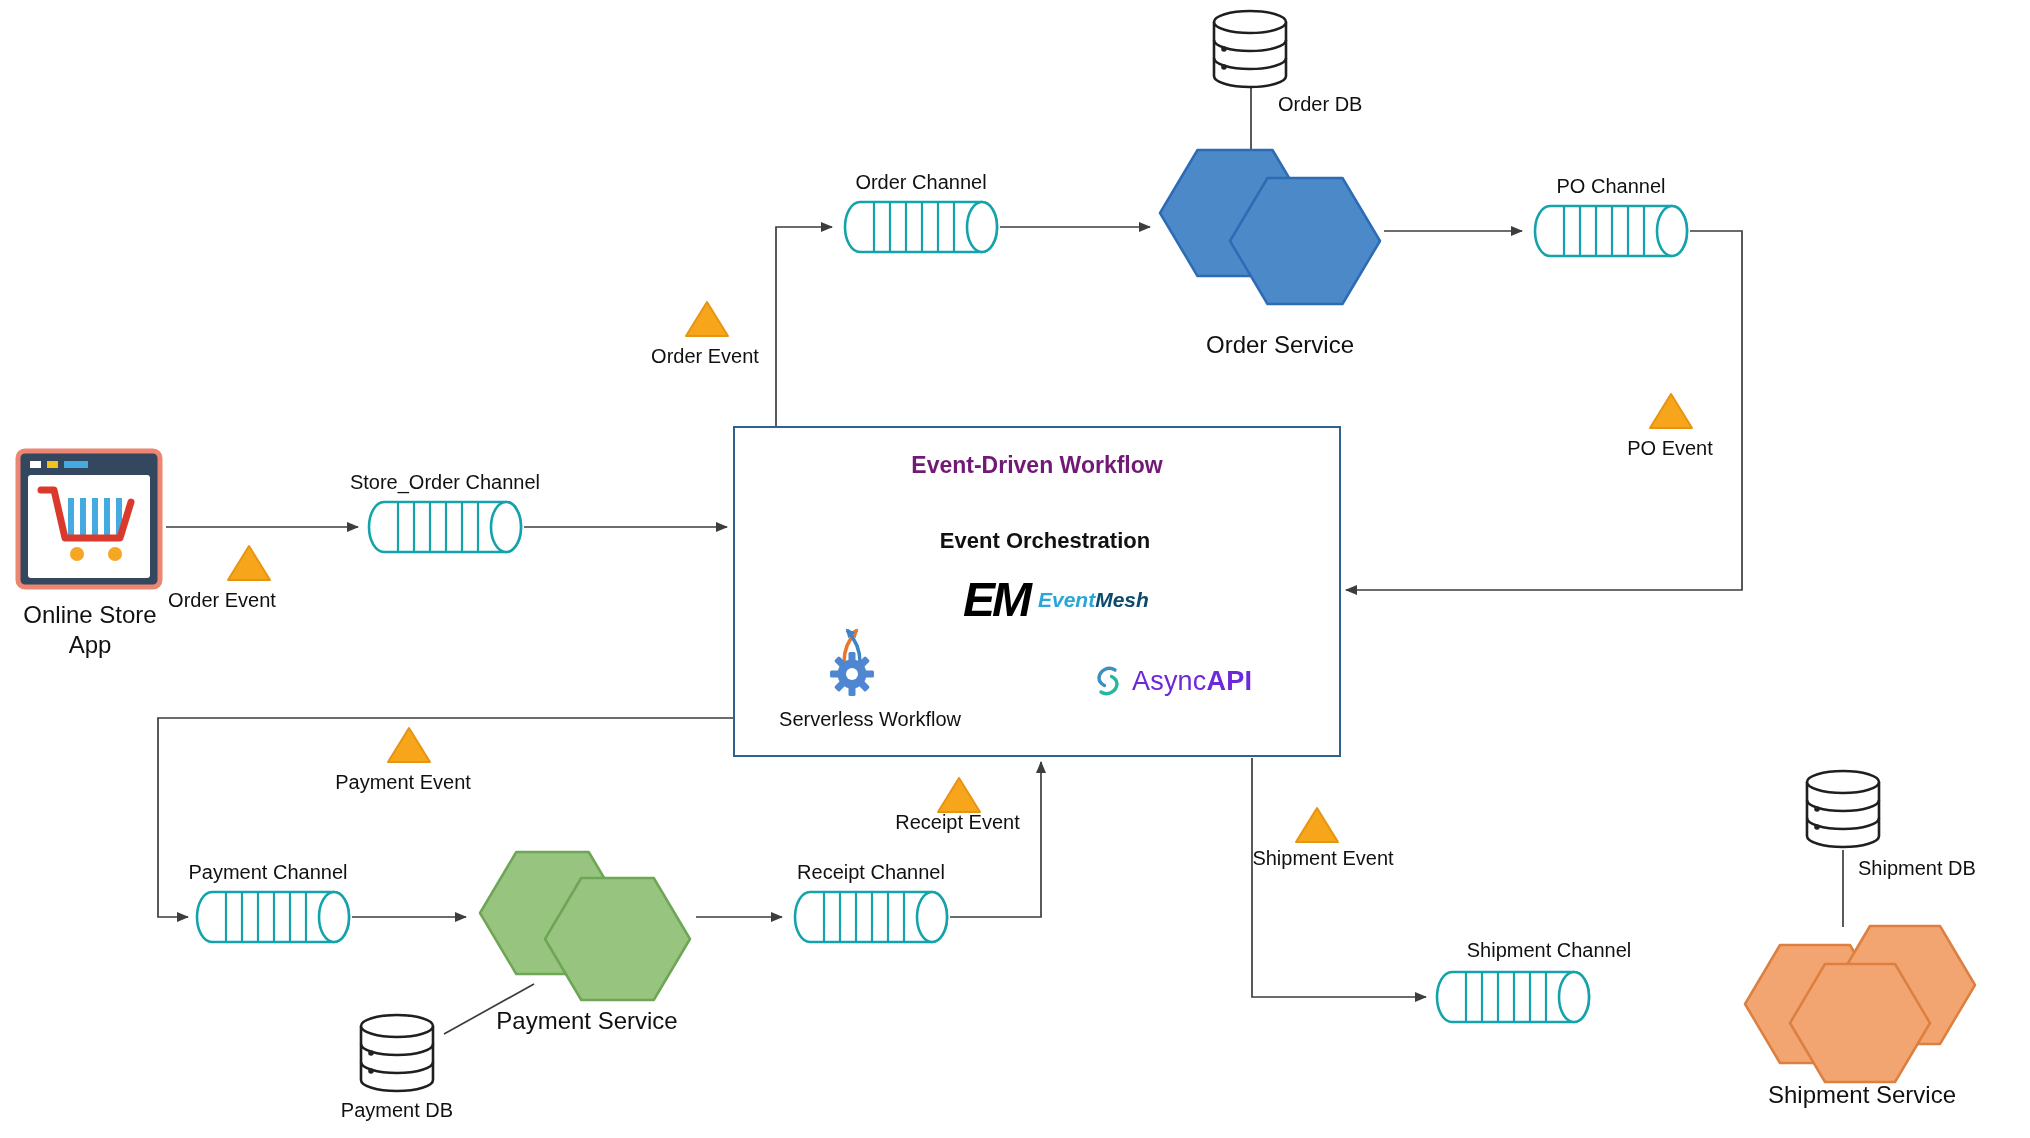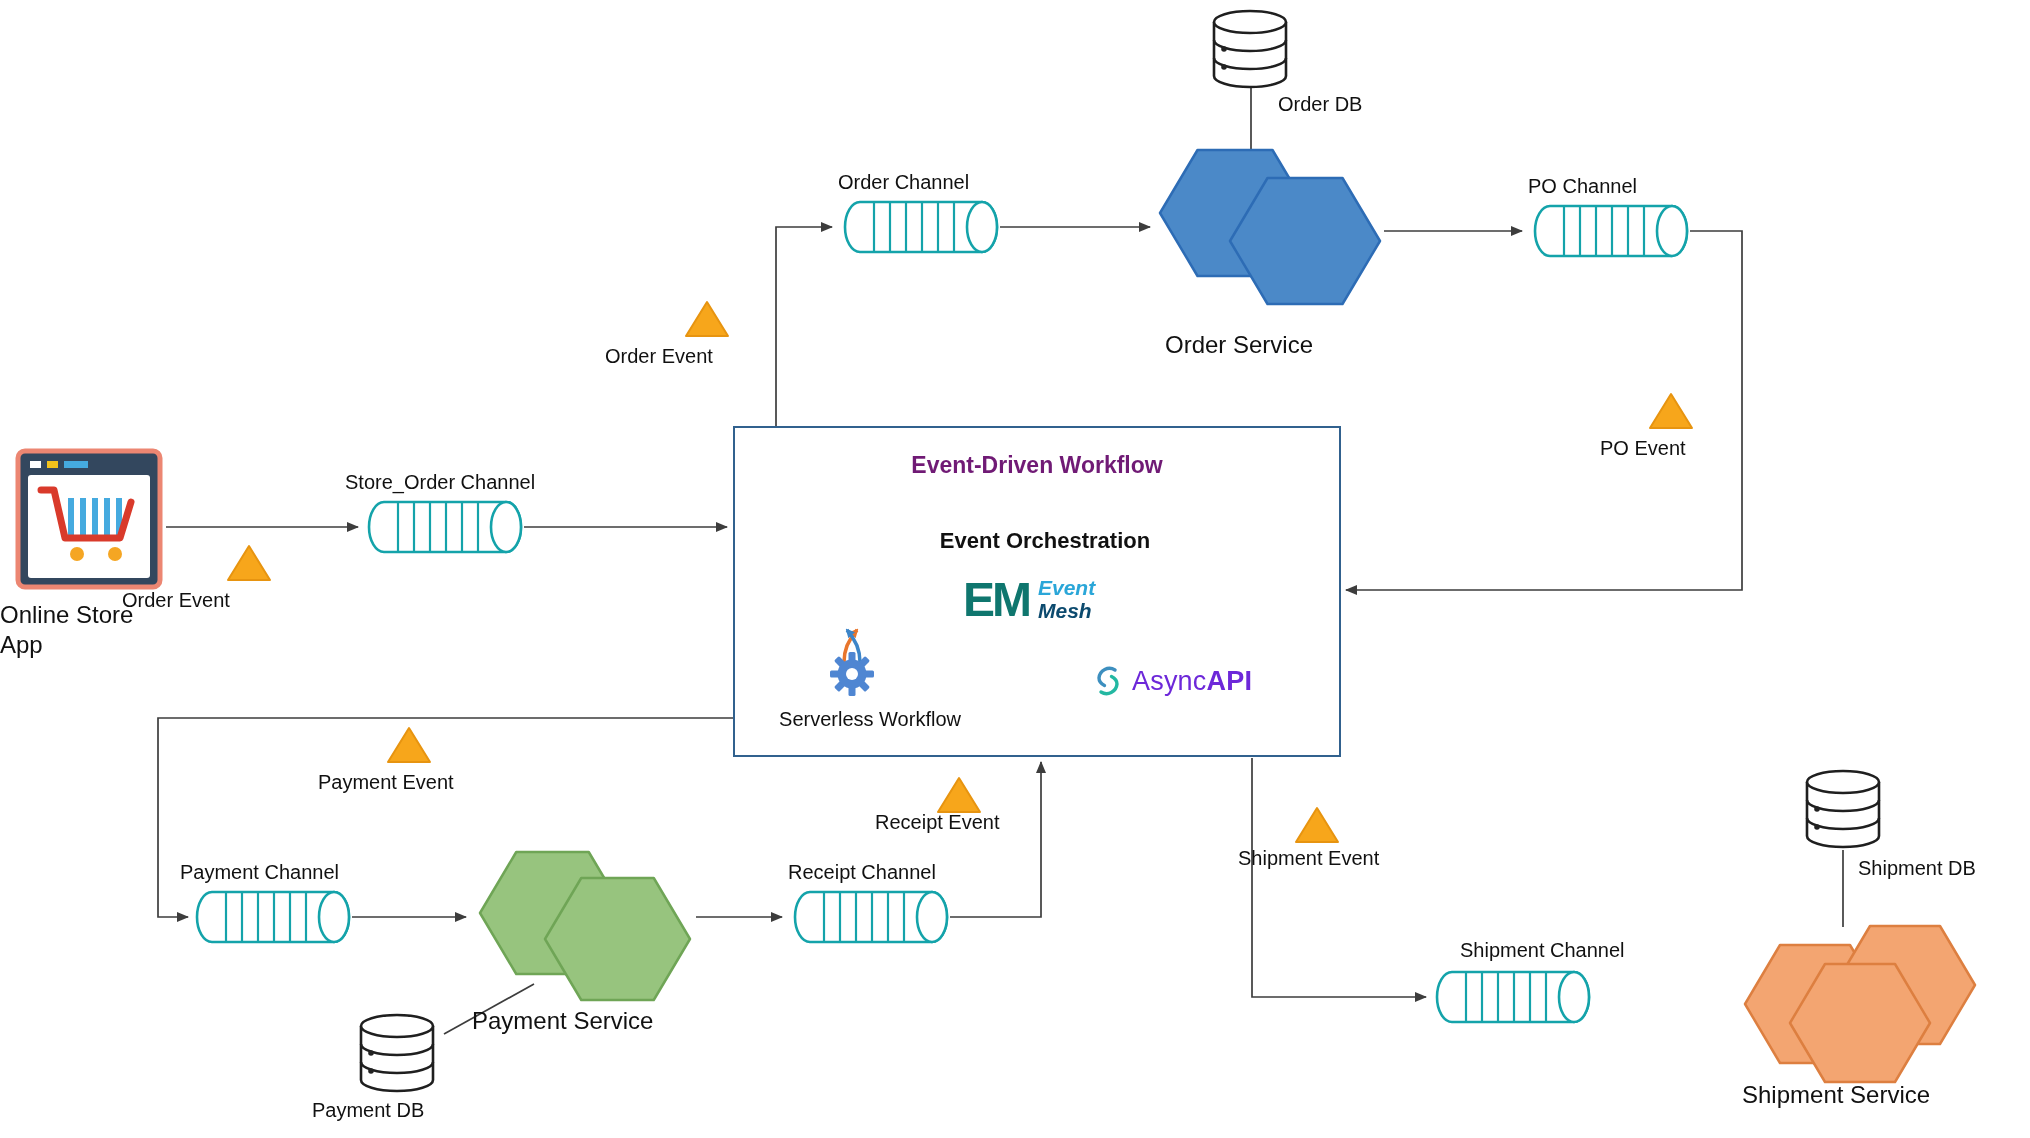--- a/index.html
+++ b/index.html
@@ -13,21 +13,21 @@
     overflow: hidden;
   }
   .abs { position: absolute; }
   #connectors { position: absolute; left: 0; top: 0; }
   .connector { stroke: var(--connector, #3d3d3d); stroke-width: 1.7; fill: none; }
 
   .lbl {
     position: absolute;
     font-size: 20px;
     color: var(--text, #111111);
-    text-align: left;
+    text-align: center;
     white-space: pre-line;
     line-height: 1.25;
   }
   .lbl-lg { font-size: 24px; }
   .lbl-left { text-align: left; }
 
   
   .ch-body { fill: #ffffff; stroke: var(--channel-stroke, #14a3aa); stroke-width: 2.6; }
   .ch-rib  { stroke: var(--channel-stroke, #14a3aa); stroke-width: 2.2; }
 
@@ -49,22 +49,22 @@
     position: absolute;
     left: 733px; top: 426px;
     width: 608px; height: 331px;
     border: 2px solid var(--workflow-box-border, #31618e);
     background: #ffffff;
   }
   .wf-title    { position: absolute; top: 24px;  left: 0; right: 0; text-align: center; font-weight: bold; font-size: 23px; color: #701a75; }
   .wf-subtitle { position: absolute; top: 100px; left: 0; right: 0; text-align: center; font-weight: bold; font-size: 22px; color: #111; padding-left: 16px; }
 
   .em-logo { position: absolute; left: 228px; top: 148px; display: flex; align-items: center; gap: 9px; }
-  .em-mark { font-size: 48px; font-weight: bold; color: #0f766e; letter-spacing: -3px; line-height: 1; }
-  .em-text { display: flex; flex-direction: column; font-style: italic; font-weight: bold; font-size: 21px; line-height: 1.08; }
+  .em-mark { font-size: 48px; font-weight: bold; font-style: italic; color: #000000; letter-spacing: -3px; line-height: 1; }
+  .em-text { display: flex; font-style: italic; font-weight: bold; font-size: 21px; line-height: 1.08; }
   .em-line1 { color: #2aa6d8; }
   .em-line2 { color: #0c4a6e; }
 
   .sw-icon  { position: absolute; left: 81px; top: 192px; }
   .sw-label { position: absolute; left: 10px; top: 280px; width: 250px; text-align: center; font-size: 20px; color: #111; }
 
   .async-logo { position: absolute; left: 356px; top: 236px; display: flex; align-items: center; gap: 7px; }
   .async-text { font-size: 27px; color: #6d28d9; letter-spacing: 0.2px; }
   .async-text b { font-weight: bold; }
 

